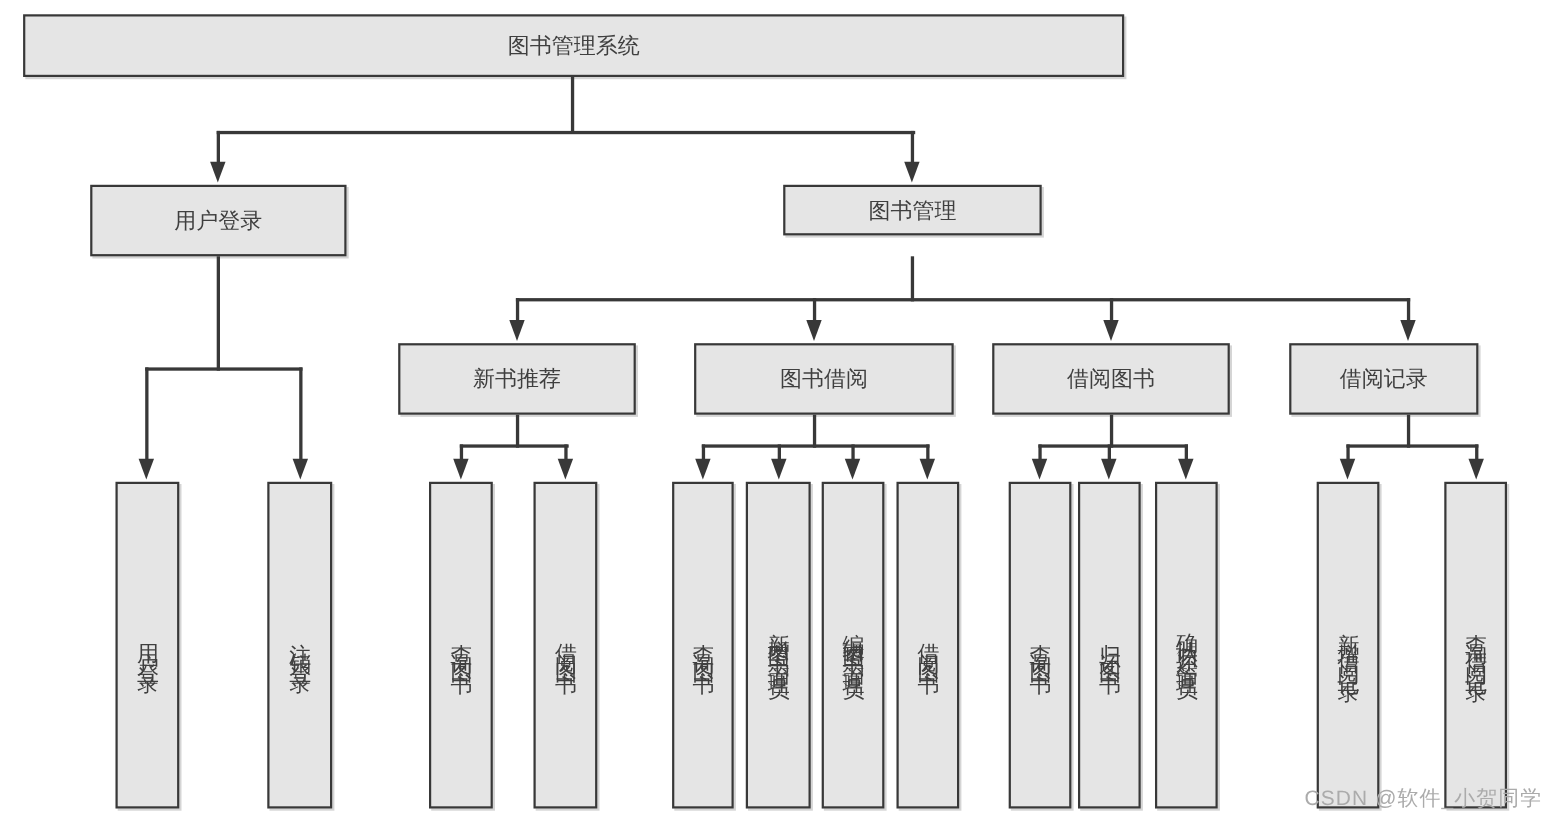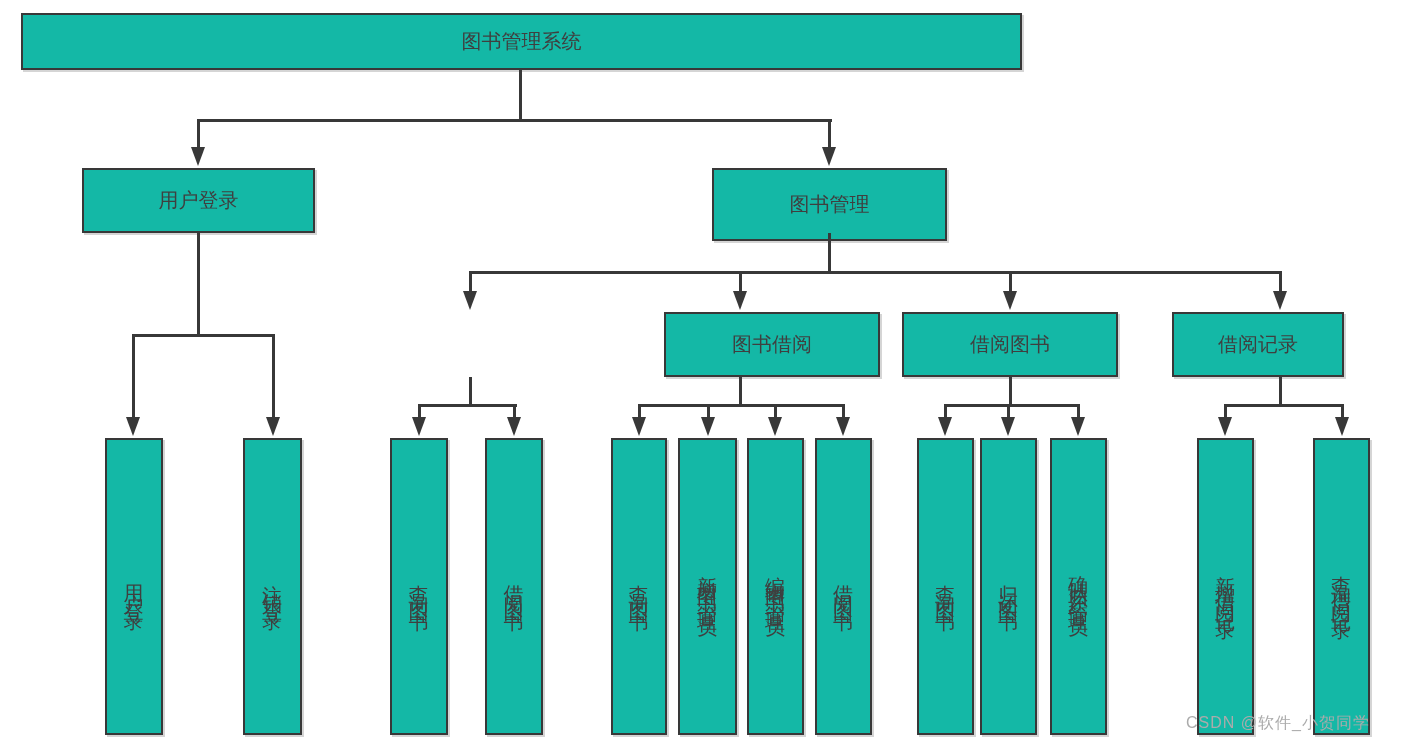--- a/index.html
+++ b/index.html
@@ -1,40 +1,41 @@
 <!DOCTYPE html>
 <html><head>
 <meta charset="utf-8">
 <style>
   html,body{margin:0;padding:0;background:#ffffff;}
   #stage{position:relative;width:1405px;height:747px;background:#ffffff;overflow:hidden;
          font-family:"Liberation Sans", sans-serif;color:#3f3f3f;}
-  .node{position:absolute;box-sizing:border-box;background:#14b8a6;border:2px solid #383838;
+  .node{position:absolute;box-sizing:border-box;background:#e5e5e5;border:2px solid #383838;
         box-shadow:2px 2px 0 rgba(136,136,136,0.35);
         display:flex;align-items:center;justify-content:center;
         font-size:20px;color:#3f3f3f;text-align:center;}
   .node.v{writing-mode:vertical-rl;text-orientation:mixed;letter-spacing:9px;line-height:1;}
   .node.v.tight{letter-spacing:6px;}
   .cline{position:absolute;background:#383838;}
   .ahead{position:absolute;width:0;height:0;border-left:7px solid transparent;
          border-right:7px solid transparent;border-top:19px solid #383838;}
-  #watermark{position:absolute;left:1186px;top:713px;font-size:16px;letter-spacing:1px;
+  #watermark{position:absolute;left:1186px;top:713px;font-size:19px;letter-spacing:1px;
              color:#ababab;z-index:6;white-space:nowrap;}
 </style>
 </head>
 <body>
 
 <div id="stage">
 
   <div class="node" style="left:21px;top:13px;width:1001px;height:57px;">图书管理系统</div>
 
   <div class="node" style="left:82px;top:168px;width:233px;height:65px;">用户登录</div>
-  <div class="node" style="left:712px;top:168px;width:235px;height:73px;">图书管理</div>
+  <div class="node" style="left:712px;top:168px;width:235px;height:46px;">图书管理</div>
 
-  <div class="node" style="left:664px;top:312px;width:216px;height:65px;">图书借阅</div>
+  <div class="node" style="left:362px;top:312px;width:216px;height:65px;">新书推荐</div>
+  <div class="node" style="left:631px;top:312px;width:236px;height:65px;">图书借阅</div>
   <div class="node" style="left:902px;top:312px;width:216px;height:65px;">借阅图书</div>
   <div class="node" style="left:1172px;top:312px;width:172px;height:65px;">借阅记录</div>
 
   <div class="node v" style="left:105px;top:438px;width:58px;height:297px;">用户登录</div>
   <div class="node v" style="left:243px;top:438px;width:59px;height:297px;">注销登录</div>
 
   <div class="node v" style="left:390px;top:438px;width:58px;height:297px;">查询图书</div>
   <div class="node v" style="left:485px;top:438px;width:58px;height:297px;">借阅图书</div>
 
   <div class="node v" style="left:611px;top:438px;width:56px;height:297px;">查询图书</div>

